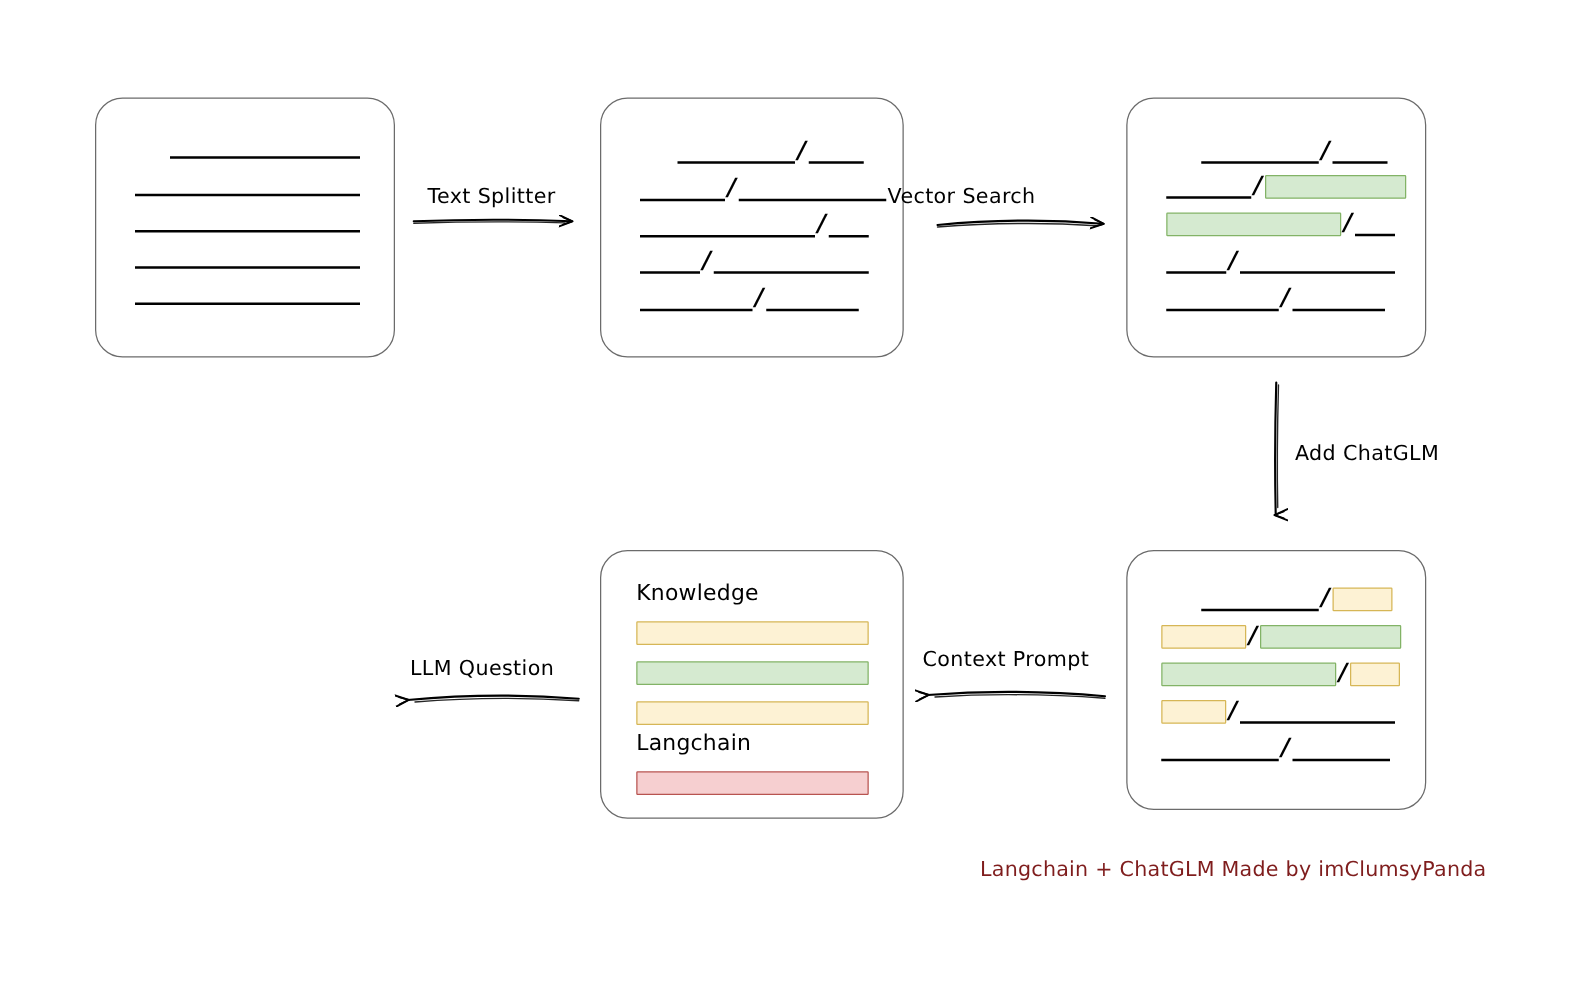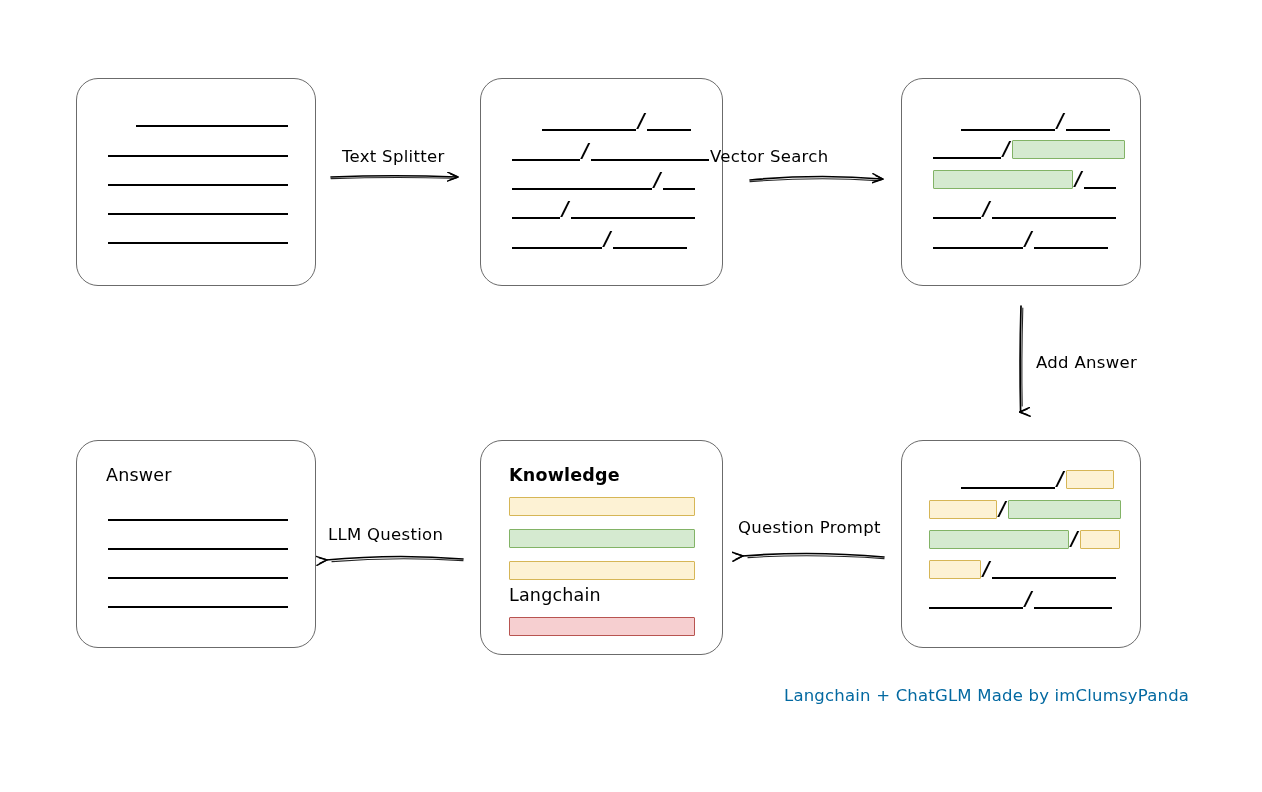--- a/index.html
+++ b/index.html
@@ -101,21 +101,21 @@
     font-family: "DejaVu Sans", sans-serif;
     font-size: 16.5px;
     color: #000000;
     white-space: nowrap;
     letter-spacing: 0.3px;
   }
   .footer-note {
     position: absolute;
     font-family: "DejaVu Sans", sans-serif;
     font-size: 16.5px;
-    color: #0369a1;
+    color: #7f1d1d;
     white-space: nowrap;
     letter-spacing: 0.2px;
   }
 
   
   .rule {
     position: absolute;
     height: 0;
     border-bottom: 2.1px solid #000000;
   }
@@ -261,37 +261,30 @@
       <span class="seg plain" style="width:124px;"></span>
     </div>
     <div class="line-row" style="top:150px; padding-left:27px;">
       <span class="seg plain" style="width:94px;"></span>
       <span class="slash">/</span>
       <span class="seg plain" style="width:78px;"></span>
     </div>
   </div>
 
   <div class="doc-box" style="left:480px; top:440px; width:243px; height:215px;">
-    <span class="box-label" style="left:28px; top:24px;font-weight:bold;">Knowledge</span>
+    <span class="box-label" style="left:28px; top:24px;">Knowledge</span>
     <div class="bar yellow" style="left:28px; top:56px; width:186px;"></div>
     <div class="bar green" style="left:28px; top:88px; width:186px;"></div>
     <div class="bar yellow" style="left:28px; top:120px; width:186px;"></div>
     <span class="box-label" style="left:28px; top:144px;">Langchain</span>
     <div class="bar red" style="left:28px; top:176px; width:186px;"></div>
   </div>
 
-  <div class="doc-box" style="left:76px; top:440px; width:240px; height:208px;">
-    <span class="box-label" style="left:29px; top:24px;">Answer</span>
-    <div class="rule" style="left:31px; top:78px; width:180px;"></div>
-    <div class="rule" style="left:31px; top:107px; width:180px;"></div>
-    <div class="rule" style="left:31px; top:136px; width:180px;"></div>
-    <div class="rule" style="left:31px; top:165px; width:180px;"></div>
-  </div>
 
   <span class="edge-label" style="left:342px; top:147px;">Text Splitter</span>
   <span class="edge-label" style="left:710px; top:147px;">Vector Search</span>
-  <span class="edge-label" style="left:1036px; top:353px;">Add Answer</span>
-  <span class="edge-label" style="left:738px; top:518px;">Question Prompt</span>
+  <span class="edge-label" style="left:1036px; top:353px;">Add ChatGLM</span>
+  <span class="edge-label" style="left:738px; top:518px;">Context Prompt</span>
   <span class="edge-label" style="left:328px; top:525px;">LLM Question</span>
 
   <span class="footer-note" style="left:784px; top:686px;">Langchain + ChatGLM Made by imClumsyPanda</span>
 
 </div>
 
 </body></html>

